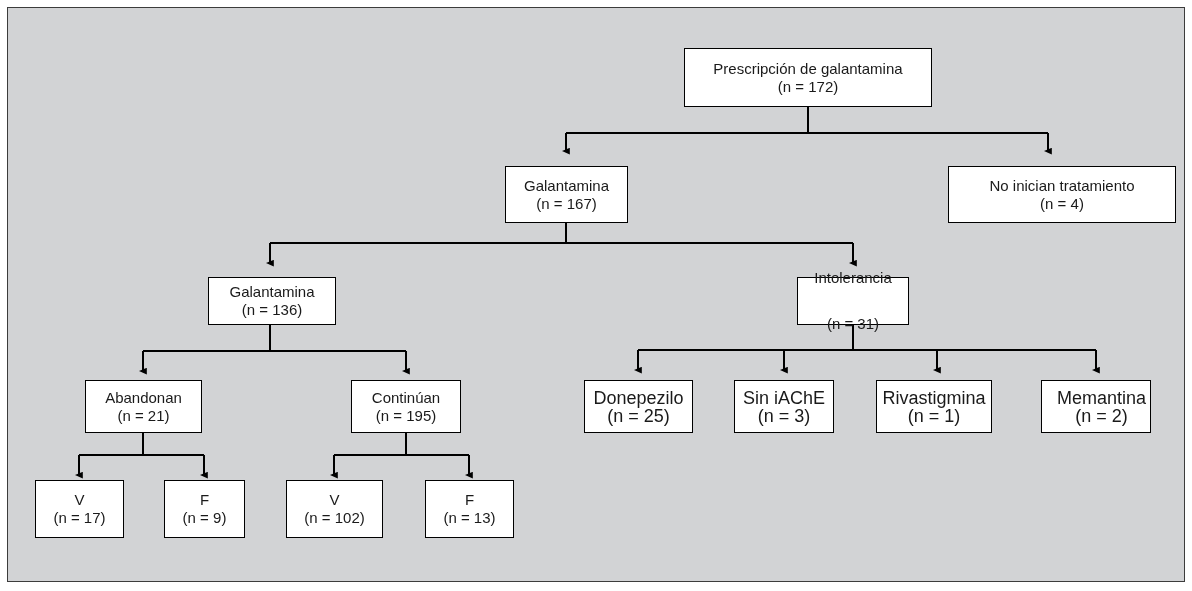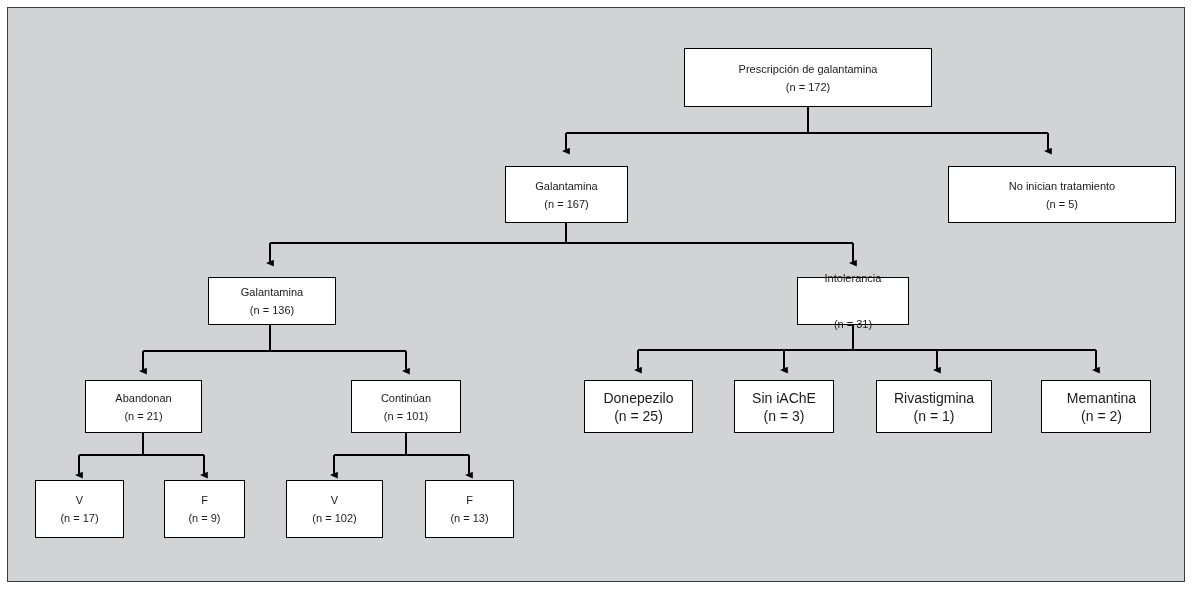--- a/index.html
+++ b/index.html
@@ -35,28 +35,28 @@
   .node {
     position: absolute;
     background: #ffffff;
     border: 1px solid #000000;
     box-sizing: border-box;
     display: flex;
     flex-direction: column;
     align-items: center;
     justify-content: center;
     color: #1a1a1a;
-    font-size: 11px;
+    font-size: 15px;
     line-height: 18px;
     text-align: center;
     white-space: nowrap;
   }
   .node .lbl { display: block; }
   .node .cnt { display: block; }
-  .small { font-size: 14px; }
+  .small { font-size: 18px; }
 </style>
 </head>
 <body>
 
 <div id="page">
 
   <div id="panel"></div>
 
   <svg id="canvas" viewBox="0 0 1192 591" xmlns="http://www.w3.org/2000/svg">
     <defs>
@@ -105,41 +105,41 @@
     <span class="cnt">(n = 172)</span>
   </div>
 
   <div class="node" style="left:505px; top:166px; width:123px; height:57px;">
     <span class="lbl">Galantamina</span>
     <span class="cnt">(n = 167)</span>
   </div>
 
   <div class="node" style="left:948px; top:166px; width:228px; height:57px;">
     <span class="lbl">No inician tratamiento</span>
-    <span class="cnt">(n = 5)</span>
+    <span class="cnt">(n = 4)</span>
   </div>
 
   <div class="node" style="left:208px; top:277px; width:128px; height:48px;">
     <span class="lbl">Galantamina</span>
     <span class="cnt">(n = 136)</span>
   </div>
 
   <div class="node" style="left:797px; top:277px; width:112px; height:48px;gap:28px;">
     <span class="lbl">Intolerancia</span>
     <span class="cnt">(n = 31)</span>
   </div>
 
   <div class="node" style="left:85px; top:380px; width:117px; height:53px;">
     <span class="lbl">Abandonan</span>
     <span class="cnt">(n = 21)</span>
   </div>
 
   <div class="node" style="left:351px; top:380px; width:110px; height:53px;">
     <span class="lbl">Continúan</span>
-    <span class="cnt">(n = 101)</span>
+    <span class="cnt">(n = 195)</span>
   </div>
 
   <div class="node small" style="left:584px; top:380px; width:109px; height:53px;">
     <span class="lbl">Donepezilo</span>
     <span class="cnt">(n = 25)</span>
   </div>
 
   <div class="node small" style="left:734px; top:380px; width:100px; height:53px;text-align:center;">
     <span class="lbl">Sin iAChE</span>
     <span class="cnt">(n = 3)</span>

